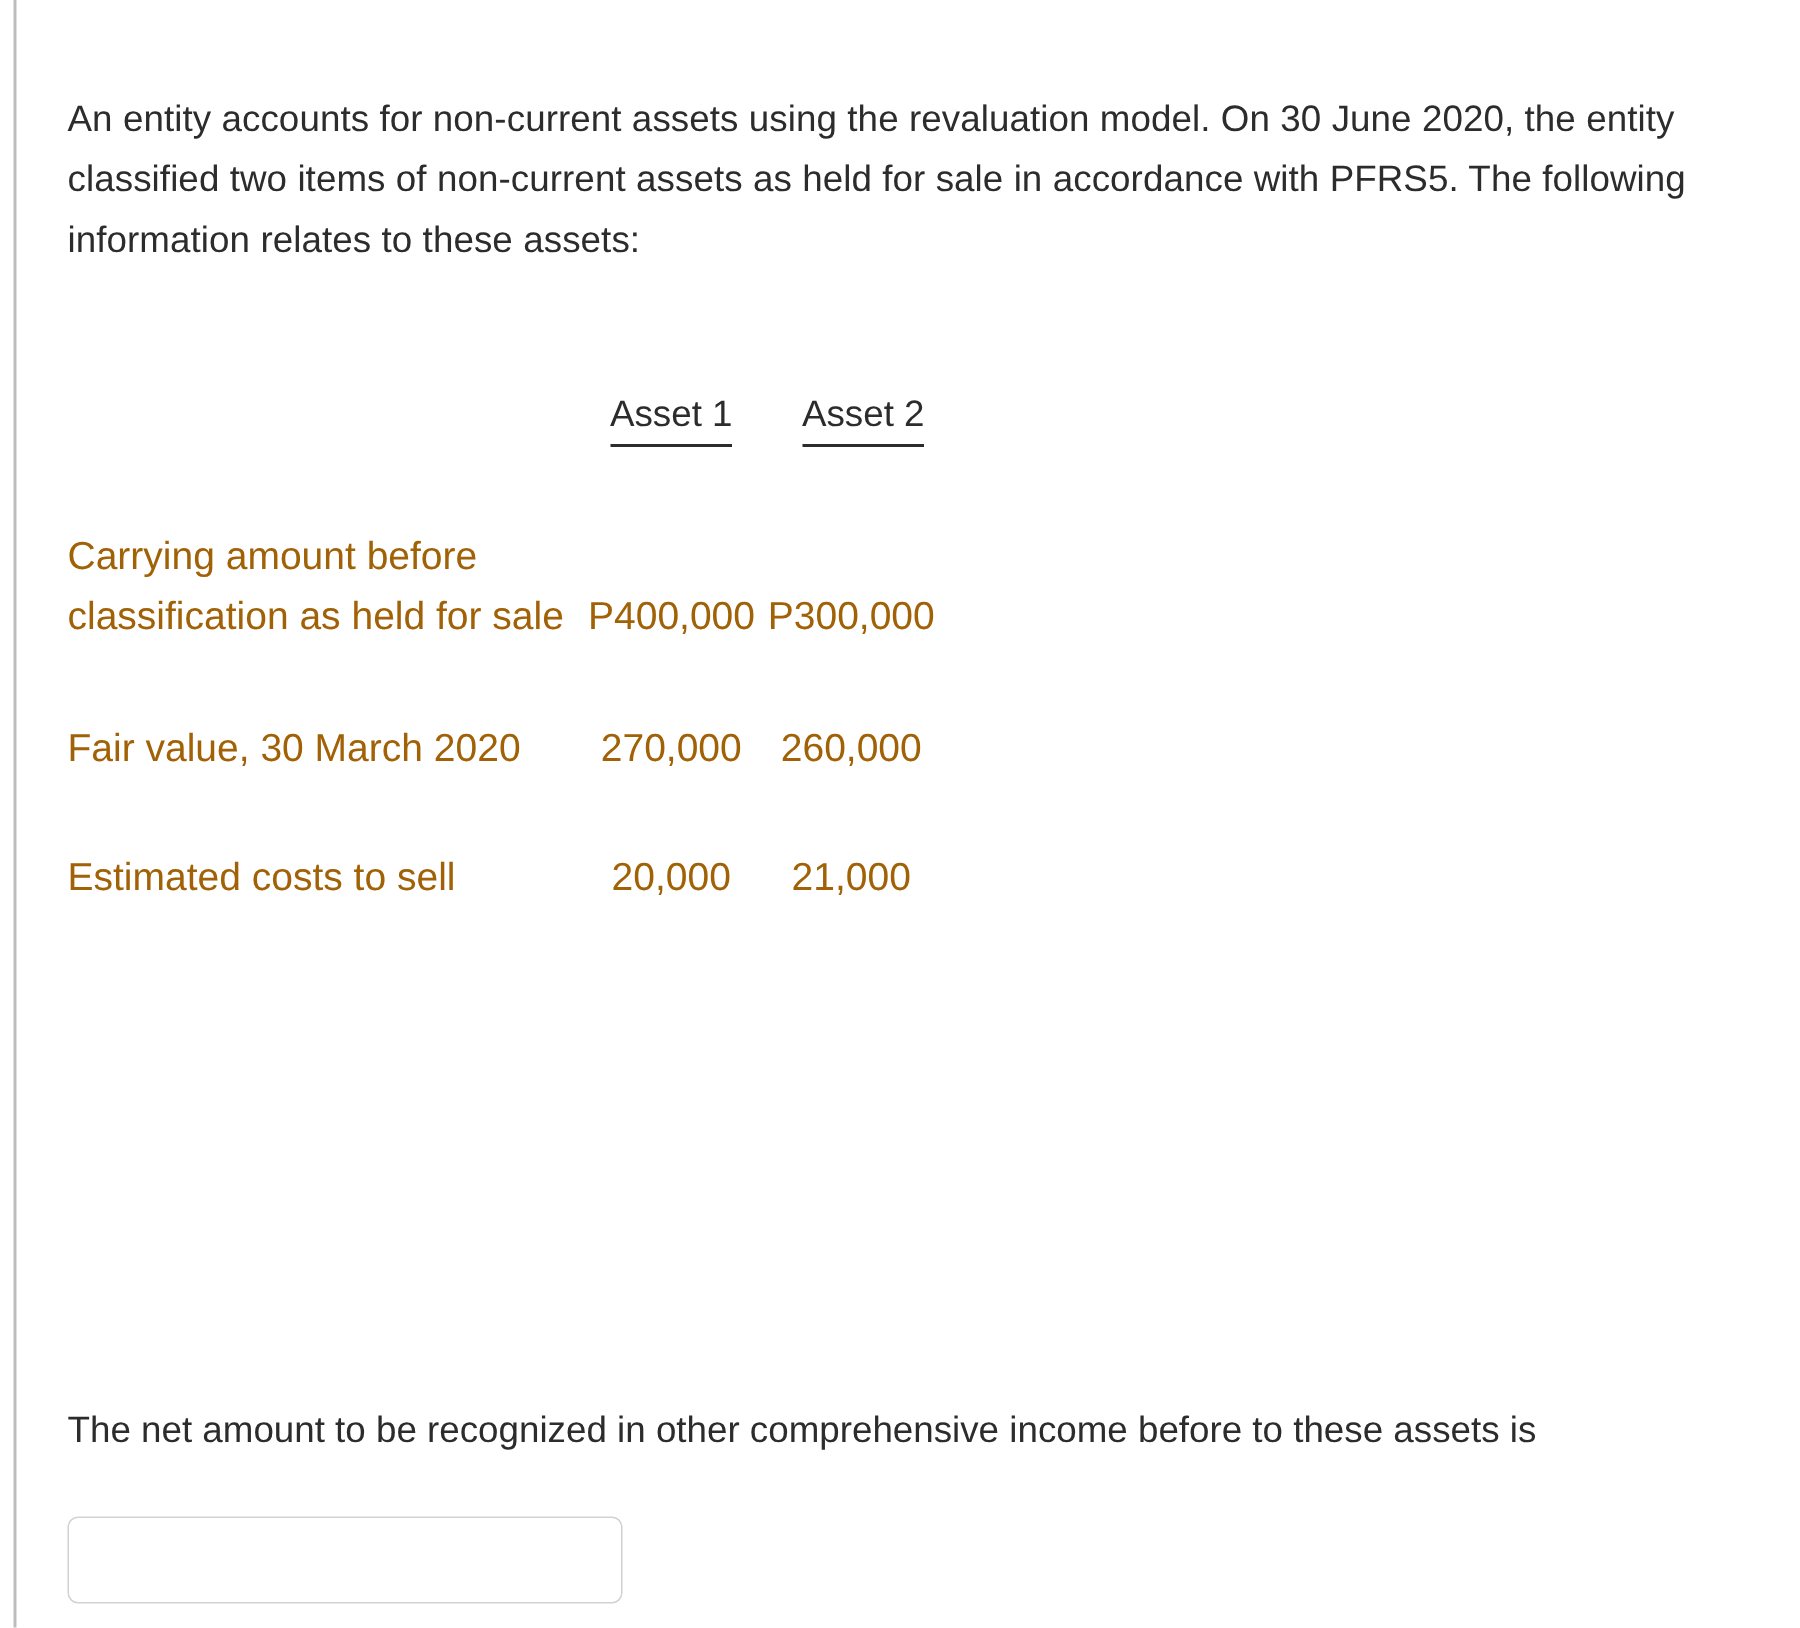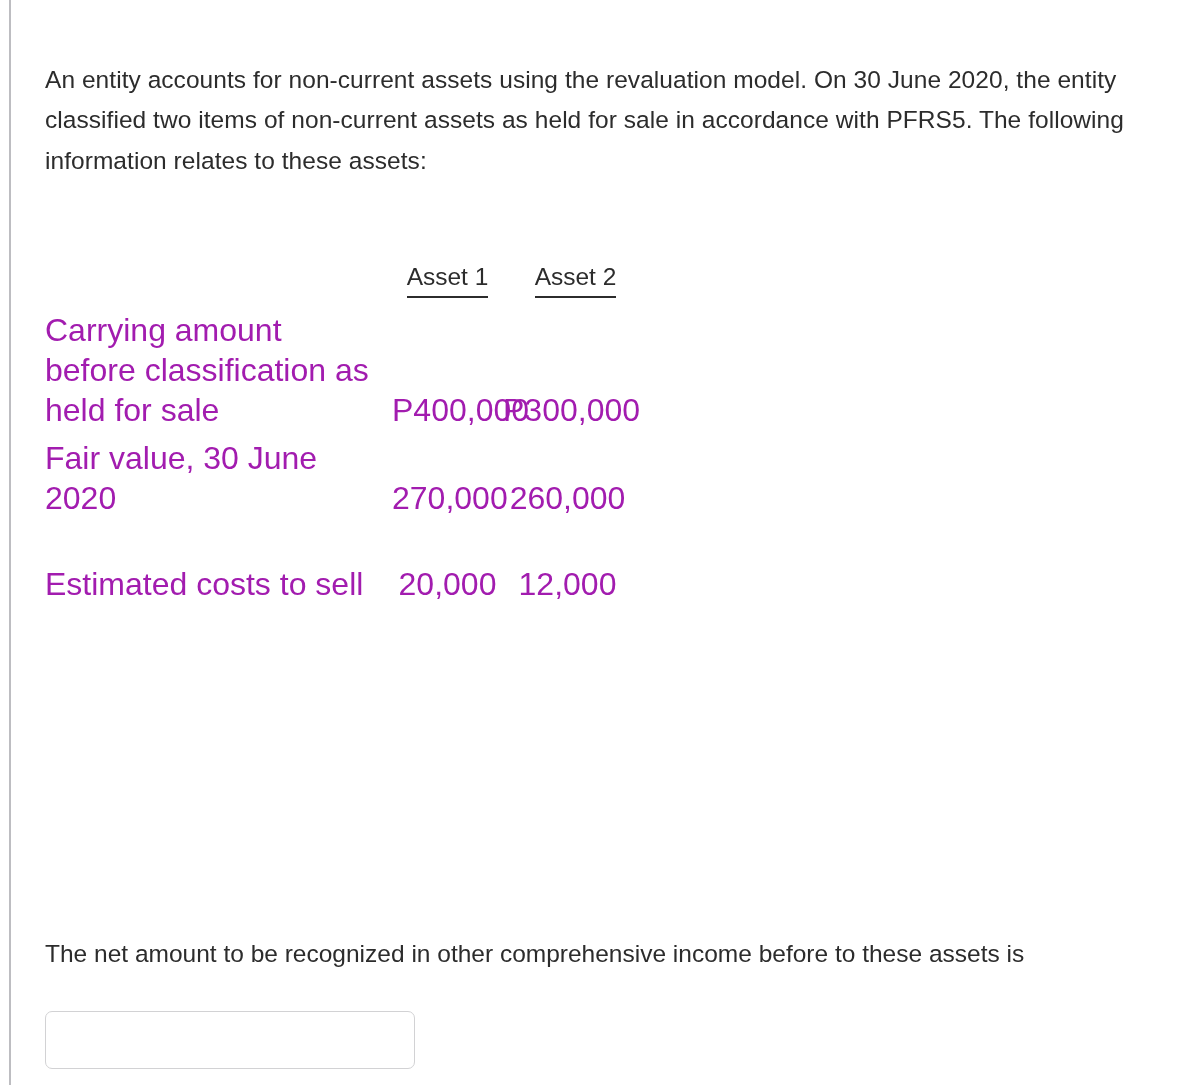--- a/index.html
+++ b/index.html
@@ -68,23 +68,23 @@
     vertical-align: bottom;
     padding: 0 0 6px 0;
     height: 46px;
   }
   table.tbl th.hdr span.u {
     display: inline-block;
     border-bottom: 2px solid #2c2c2c;
     padding-bottom: 2px;
   }
   table.tbl td {
-    font-size: 32px;
+    font-size: 26px;
     line-height: 40px;
-    color: #a21caf;
+    color: #a16207;
     vertical-align: bottom;
     padding: 0;
   }
   table.tbl td.label {
     text-align: left;
     padding-right: 14px;
   }
   table.tbl td.num {
     text-align: center;
     white-space: nowrap;
@@ -149,28 +149,28 @@
           </th>
         </tr>
       </thead>
       <tbody>
         <tr class="row-tall">
           <td class="label">Carrying amount before classification as held for sale</td>
           <td class="num a1">P400,000</td>
           <td class="num a2">P300,000</td>
         </tr>
         <tr class="row-short-first">
-          <td class="label">Fair value, 30 June 2020</td>
+          <td class="label">Fair value, 30 March 2020</td>
           <td class="num a1">270,000</td>
           <td class="num a2">260,000</td>
         </tr>
         <tr class="row-short">
           <td class="label">Estimated costs to sell</td>
           <td class="num a1">20,000</td>
-          <td class="num a2">12,000</td>
+          <td class="num a2">21,000</td>
         </tr>
       </tbody>
     </table>
   </div>
 
   <p class="question">The net amount to be recognized in other comprehensive income before to these assets is</p>
 
   <input class="answer-box" type="text" placeholder="" style="">
 
 </div>

